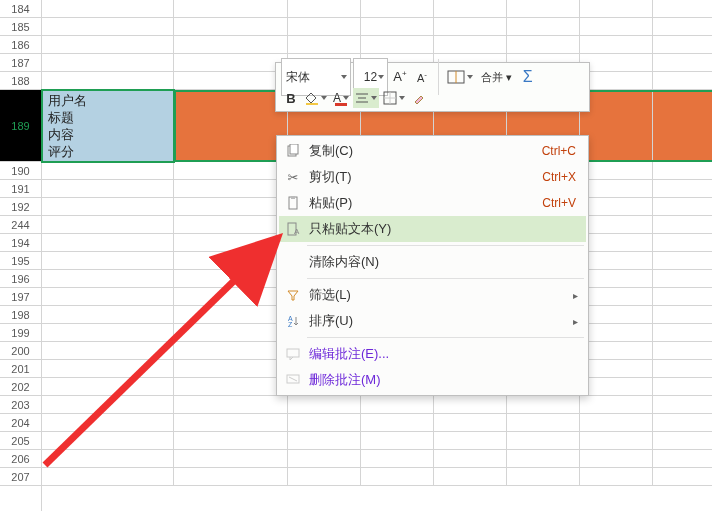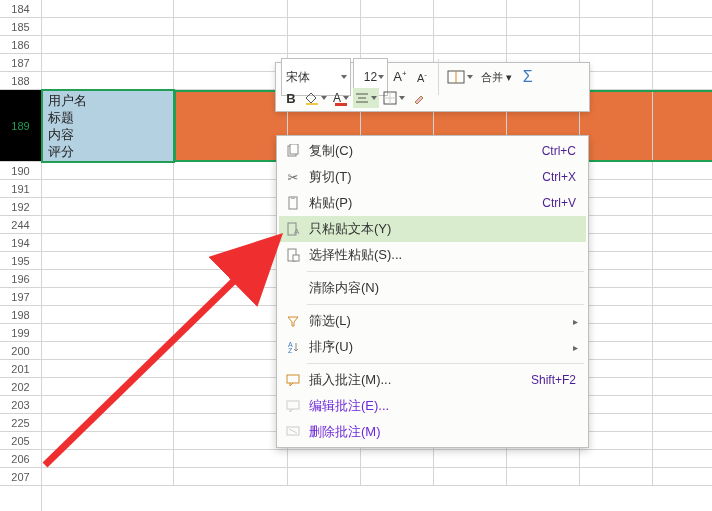--- a/index.html
+++ b/index.html
@@ -171,21 +171,21 @@
     align-items: center;
     padding-left: 30px;
     padding-right: 10px;
     font-size: 13px;
     color: #333;
     position: relative;
     cursor: pointer;
   }
   .cm-item:hover, .cm-item.hover { background: #d9ecce; }
   .cm-item.disabled { color: #6d28d9; }
-  .cm-shortcut { margin-left: auto; font-size: 12px; color: #4c1d95; }
+  .cm-shortcut { margin-left: auto; font-size: 12px; color: #c2410c; }
   .cm-icon {
     position: absolute;
     left: 6px; top: 50%; transform: translateY(-50%);
     width: 16px; height: 16px;
     display: flex; align-items: center; justify-content: center;
     color: #6b6b6b;
   }
   .cm-sep { height: 1px; background: #e0e0e0; margin: 3px 2px 3px 28px; }
   .cm-sub::after {
     content: '▸';
@@ -221,21 +221,21 @@
       <div class="row-header">194</div>
       <div class="row-header">195</div>
       <div class="row-header">196</div>
       <div class="row-header">197</div>
       <div class="row-header">198</div>
       <div class="row-header">199</div>
       <div class="row-header">200</div>
       <div class="row-header">201</div>
       <div class="row-header">202</div>
       <div class="row-header">203</div>
-      <div class="row-header">225</div>
+      <div class="row-header">204</div>
       <div class="row-header">205</div>
       <div class="row-header">206</div>
       <div class="row-header">207</div>
     </div>
   <div class="cells">
     <div class="grid-rows" id="gridRows">
         <div class="grid-row">
           <div class="grid-cell c0"></div>
           <div class="grid-cell c1"></div>
           <div class="grid-cell c2"></div>
@@ -593,29 +593,20 @@
   </div>
   <div class="cm-item hover">
     <span class="cm-icon">
       <svg width="14" height="14">
           <rect x="2" y="1" width="8" height="12" fill="none" stroke="#888"></rect>
           <text x="8" y="12" font-size="8" fill="#888">A</text>
         </svg>
     </span>
     <span>只粘贴文本(Y)</span>
   </div>
-  <div class="cm-item">
-    <span class="cm-icon">
-      <svg width="14" height="14">
-          <rect x="2" y="1" width="8" height="12" fill="none" stroke="#888"></rect>
-          <rect x="7" y="7" width="6" height="6" fill="#fff" stroke="#888"></rect>
-        </svg>
-    </span>
-    <span>选择性粘贴(S)...</span>
-  </div>
   <div class="cm-sep"></div>
   <div class="cm-item">
     <span>清除内容(N)</span>
   </div>
   <div class="cm-sep"></div>
   <div class="cm-item cm-sub">
     <span class="cm-icon">
       <svg width="14" height="14">
           <path d="M2 3 L12 3 L8 8 L8 12 L6 12 L6 8 Z" fill="none" stroke="#d28b2b"></path>
         </svg>
@@ -626,30 +617,20 @@
     <span class="cm-icon">
       <svg width="14" height="14">
           <text x="2" y="7" font-size="7" fill="#3a79c4">A</text>
           <text x="2" y="13" font-size="7" fill="#3a79c4">Z</text>
           <path d="M10 3 L10 11 M10 11 L8 9 M10 11 L12 9" stroke="#888" fill="none"></path>
         </svg>
     </span>
     <span>排序(U)</span>
   </div>
   <div class="cm-sep"></div>
-  <div class="cm-item">
-    <span class="cm-icon">
-      <svg width="14" height="14">
-          <rect x="1" y="2" width="12" height="8" fill="none" stroke="#d28b2b"></rect>
-          <path d="M4 10 L4 13 L7 10" fill="none" stroke="#d28b2b"></path>
-        </svg>
-    </span>
-    <span>插入批注(M)...</span>
-    <span class="cm-shortcut">Shift+F2</span>
-  </div>
   <div class="cm-item disabled">
     <span class="cm-icon">
       <svg width="14" height="14">
           <rect x="1" y="2" width="12" height="8" fill="none" stroke="#ccc"></rect>
           <path d="M4 10 L4 13 L7 10" fill="none" stroke="#ccc"></path>
         </svg>
     </span>
     <span>编辑批注(E)...</span>
   </div>
   <div class="cm-item disabled">

